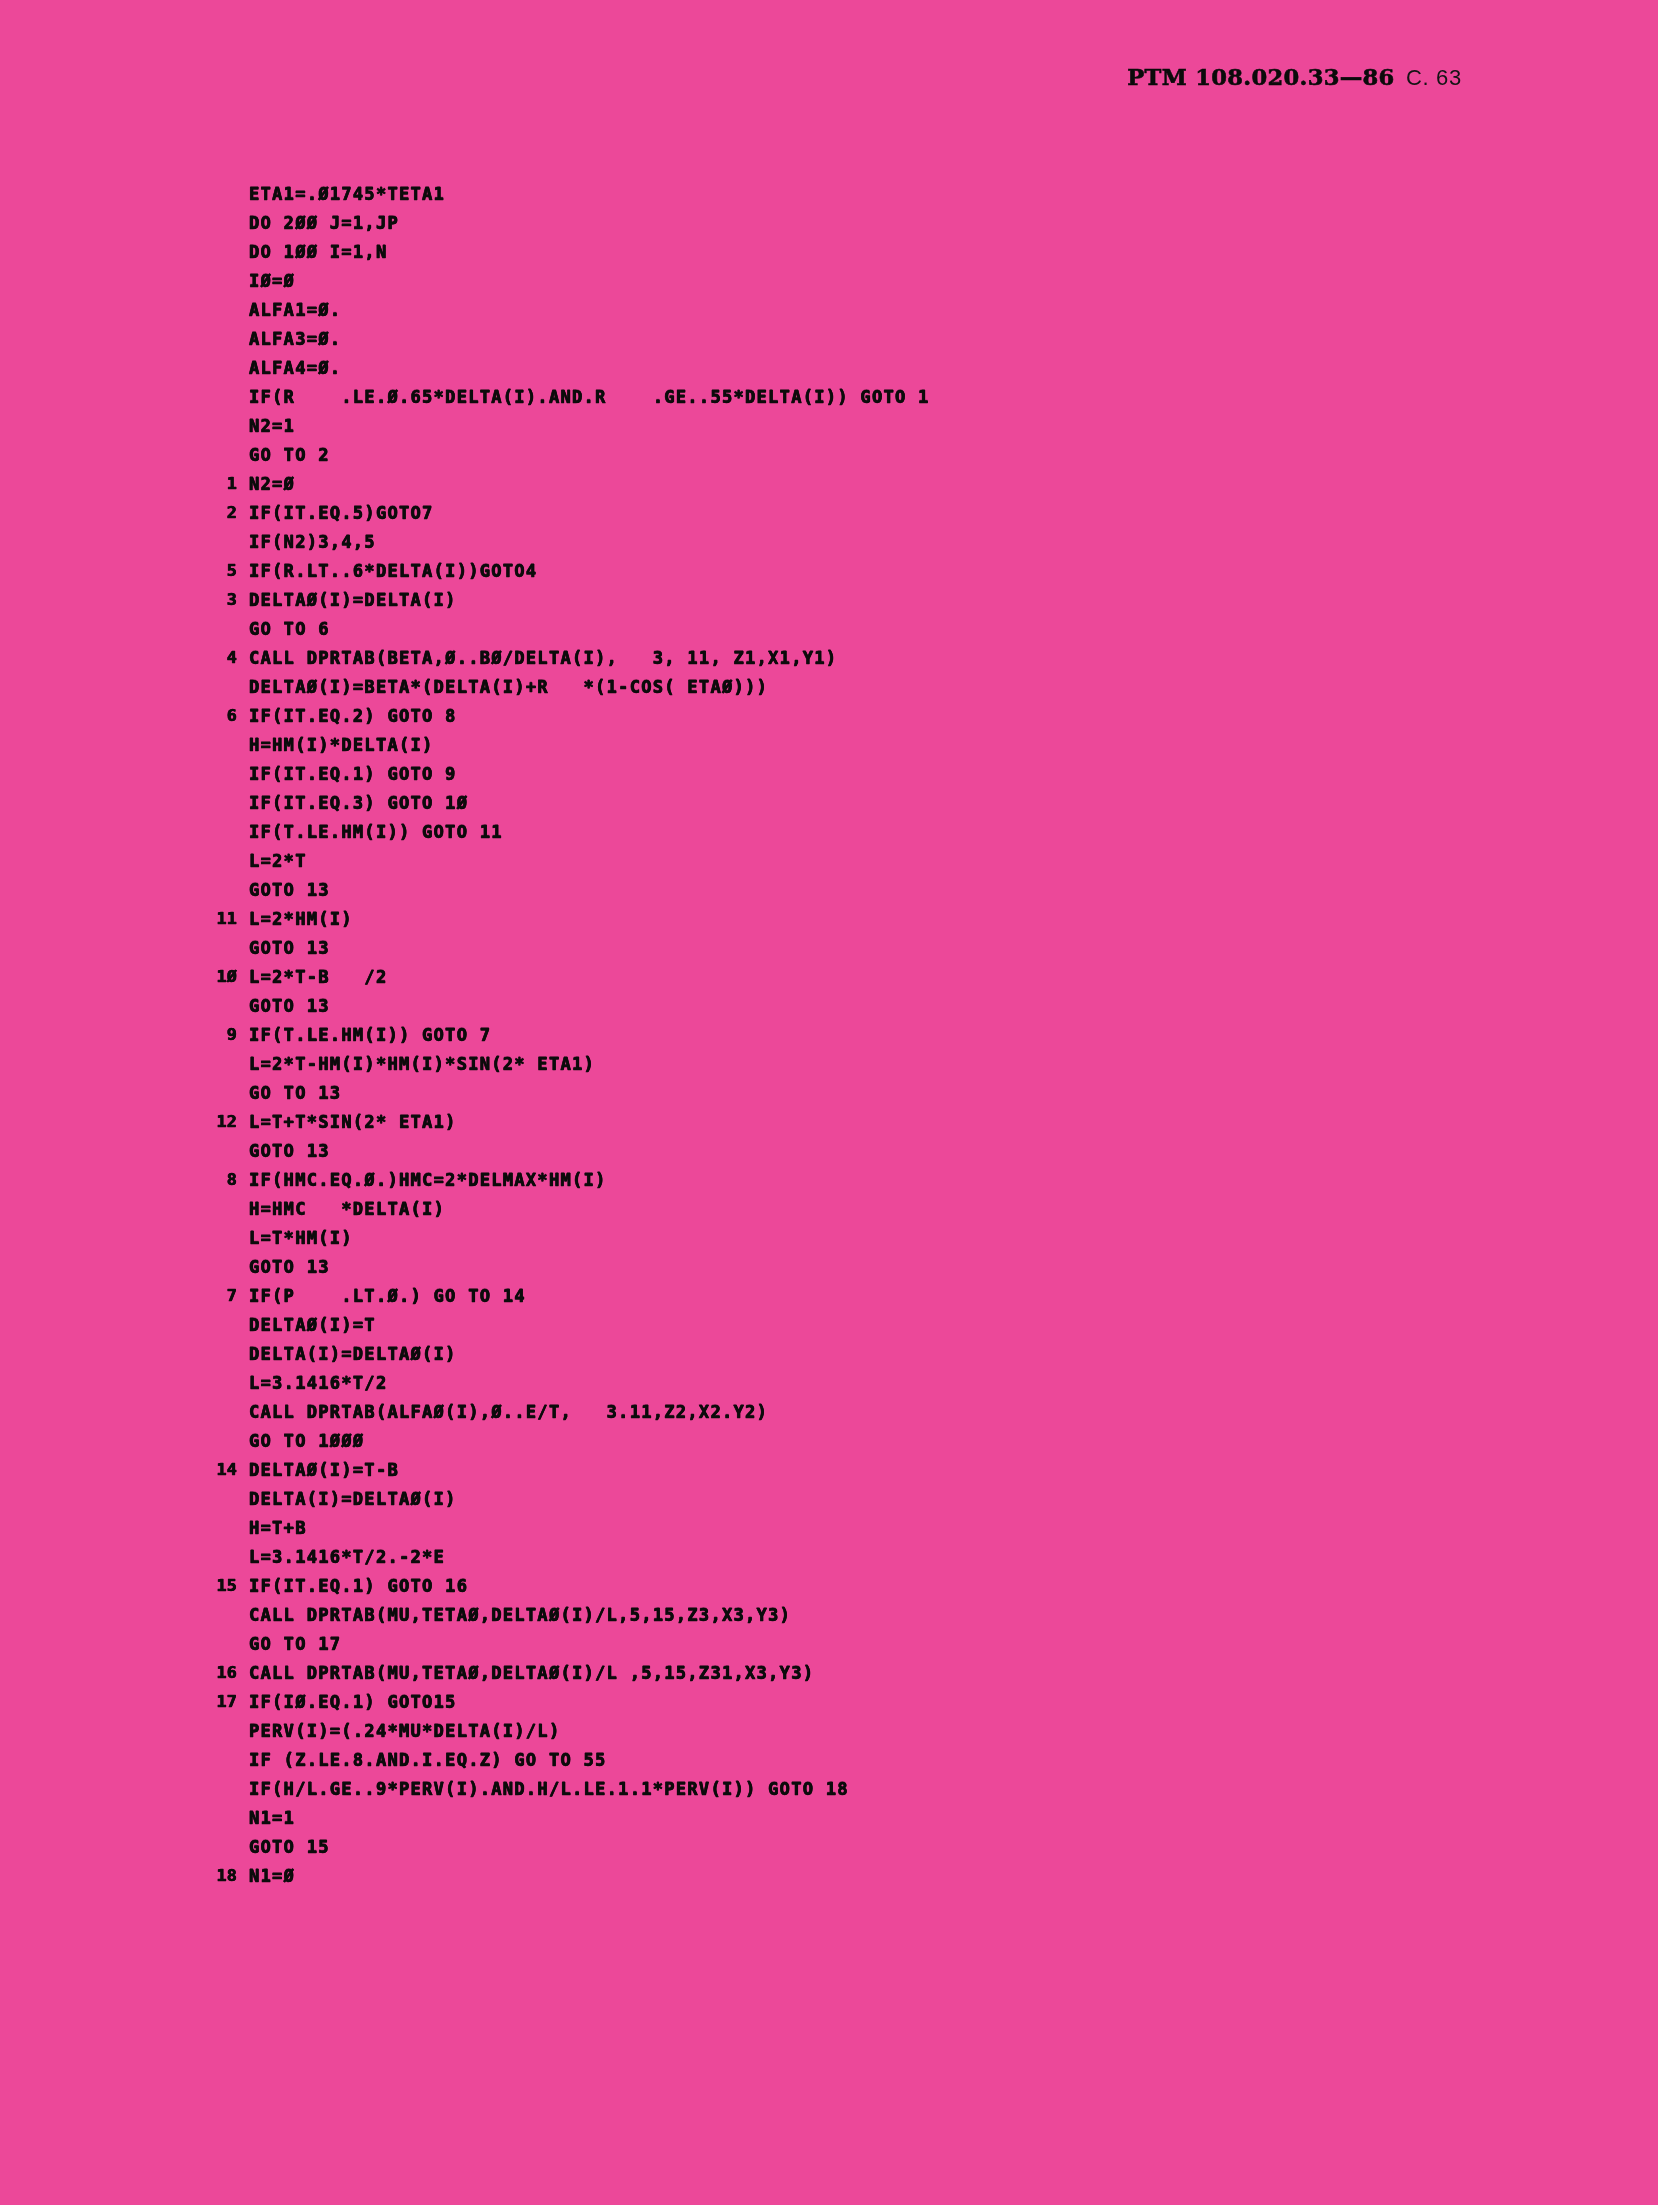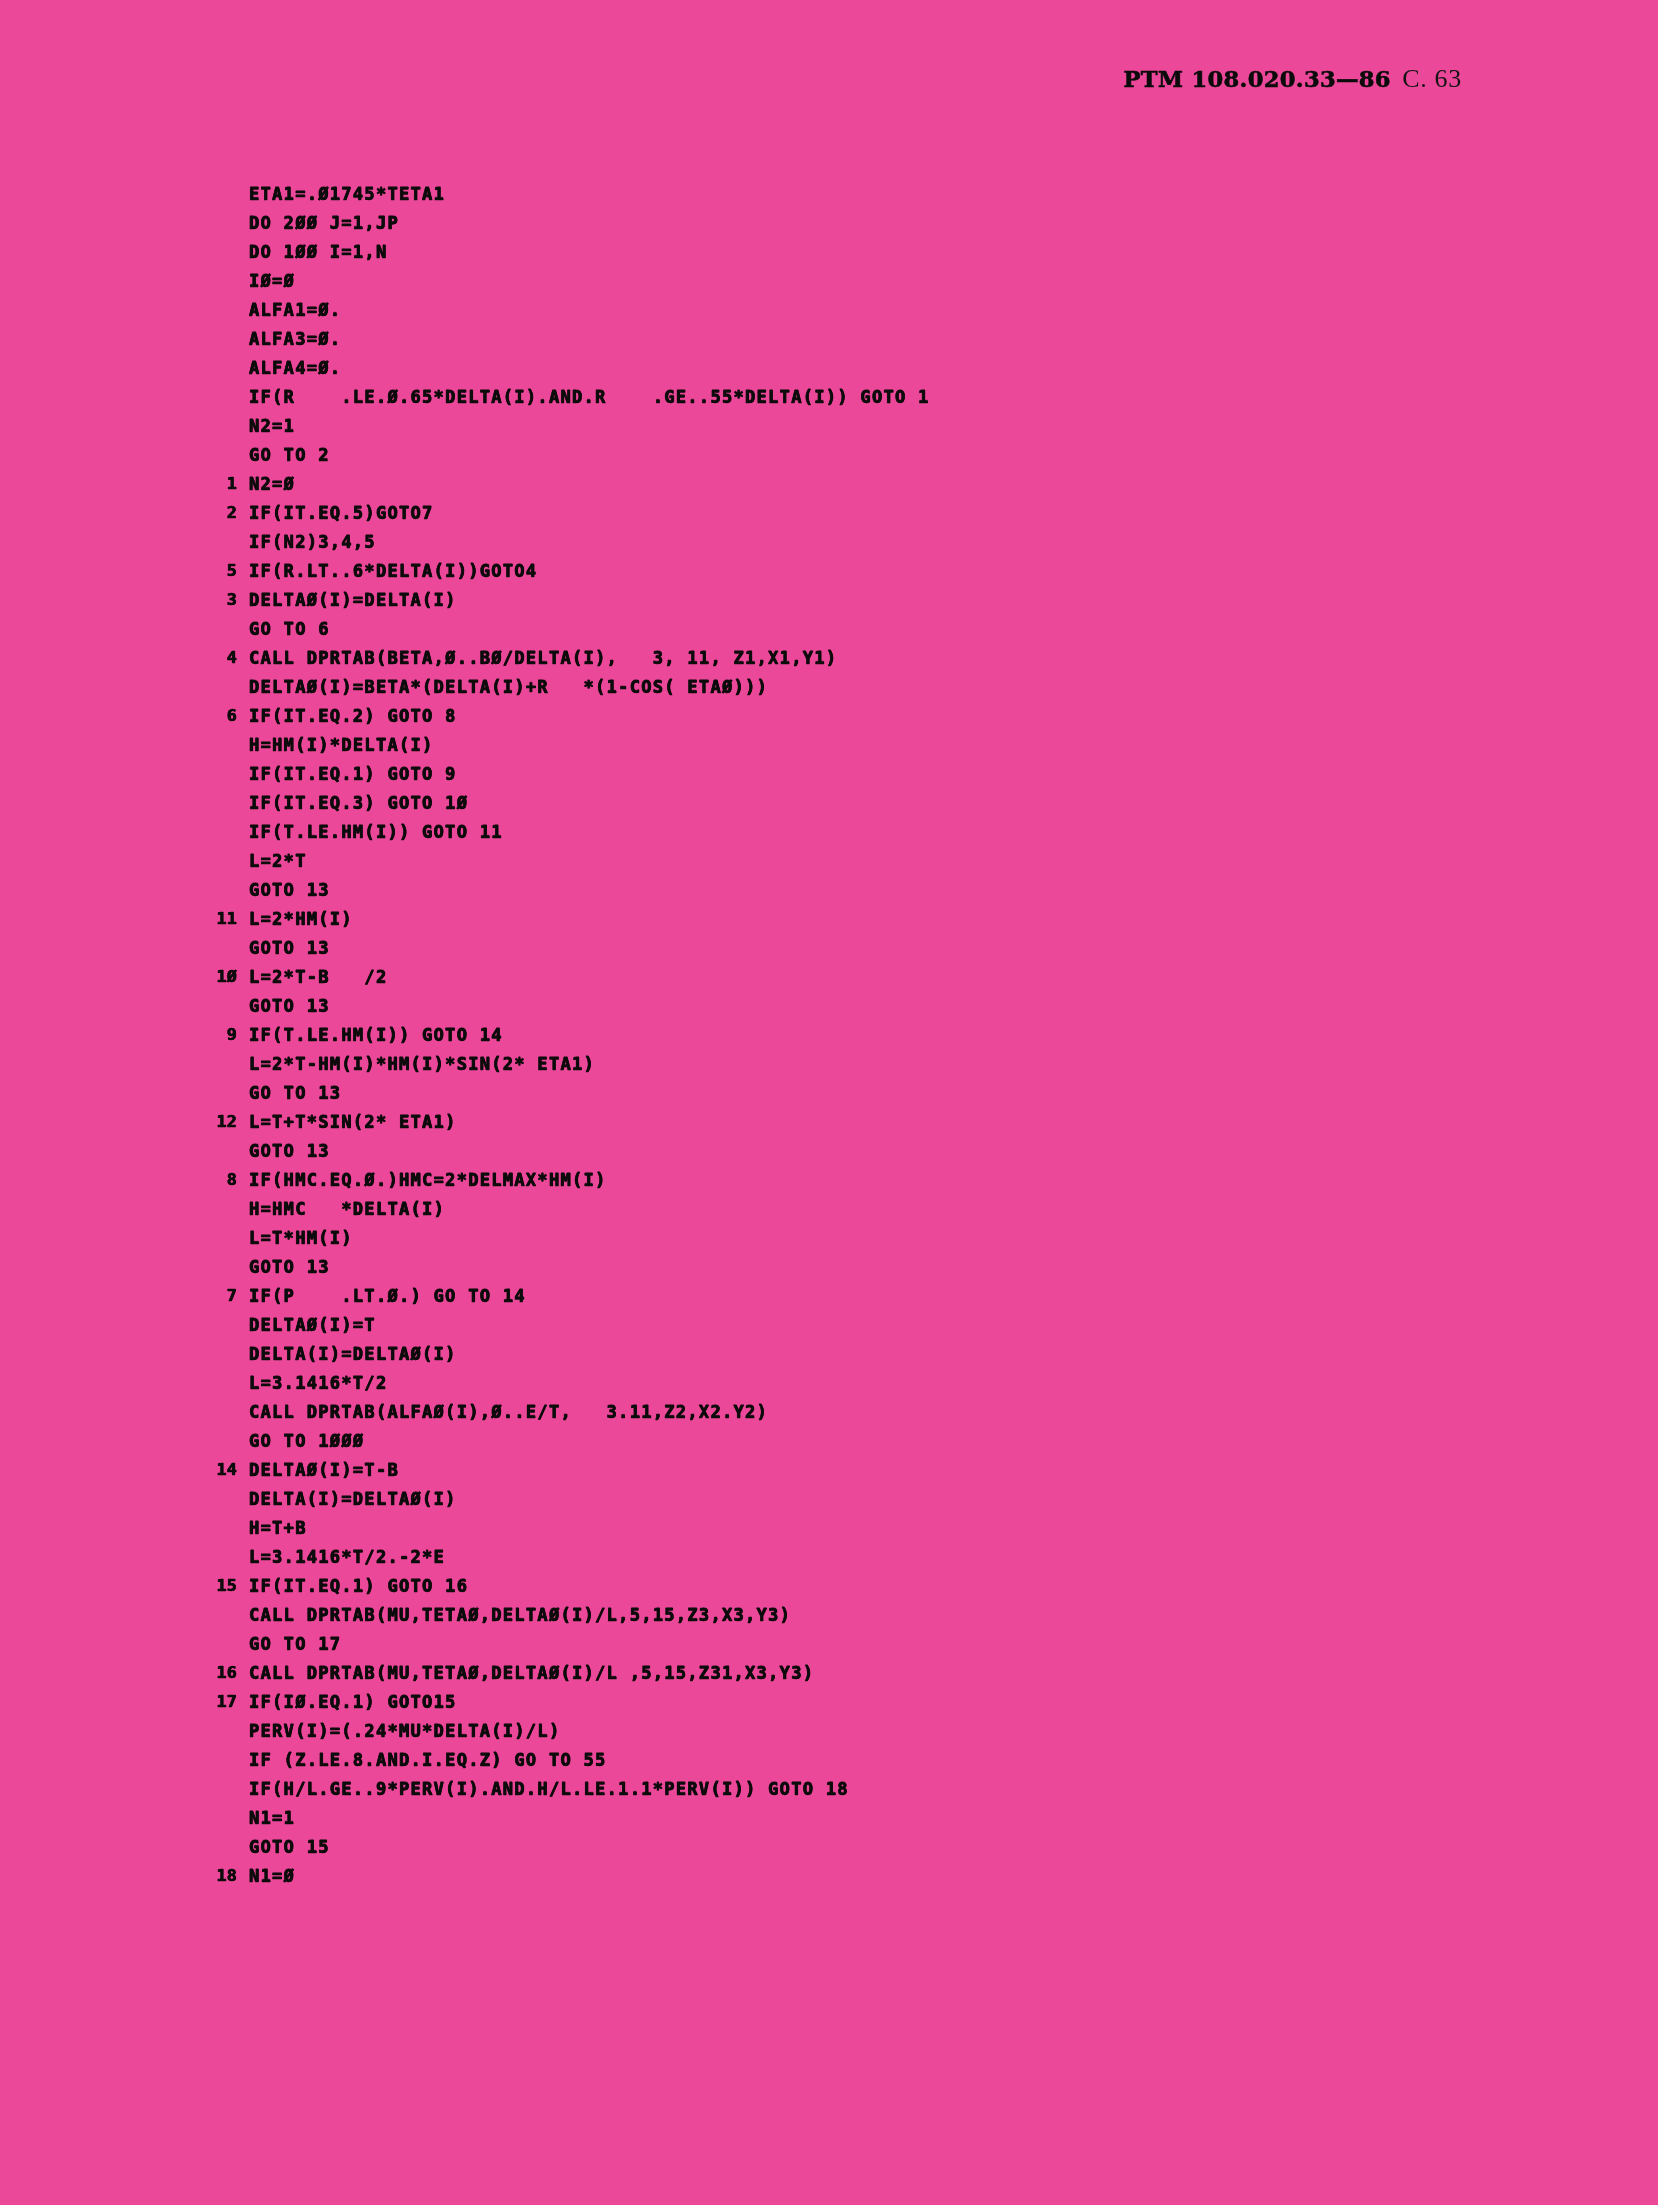--- a/index.html
+++ b/index.html
@@ -29,23 +29,23 @@
   }
   .header-doc {
     font-family: "DejaVu Serif", serif;
     font-weight: 700;
     font-size: 22.6px;
     letter-spacing: 0.3px;
     color: #0b0b0b;
     -webkit-text-stroke: 0.6px #0b0b0b;
   }
   .header-page {
-    font-family: Liberation Serif, serif;
+    font-family: Liberation Sans, sans-serif;
     font-weight: 400;
-    font-size: 26px;
+    font-size: 22px;
     letter-spacing: 0.7px;
     color: #141414;
   }
   
   .listing {
     position: absolute;
     top: 174px;
     left: 191px;
     width: 1328px;
   }
@@ -120,21 +120,21 @@
       <div class="code-line"><span class="label"></span><span class="stmt">H=HM(I)*DELTA(I)</span></div>
       <div class="code-line"><span class="label"></span><span class="stmt">IF(IT.EQ.1) GOTO 9</span></div>
       <div class="code-line"><span class="label"></span><span class="stmt">IF(IT.EQ.3) GOTO 1Ø</span></div>
       <div class="code-line"><span class="label"></span><span class="stmt">IF(T.LE.HM(I)) GOTO 11</span></div>
       <div class="code-line"><span class="label"></span><span class="stmt">L=2*T</span></div>
       <div class="code-line"><span class="label"></span><span class="stmt">GOTO 13</span></div>
       <div class="code-line"><span class="label">11</span><span class="stmt">L=2*HM(I)</span></div>
       <div class="code-line"><span class="label"></span><span class="stmt">GOTO 13</span></div>
       <div class="code-line"><span class="label">1Ø</span><span class="stmt">L=2*T-B   /2</span></div>
       <div class="code-line"><span class="label"></span><span class="stmt">GOTO 13</span></div>
-      <div class="code-line"><span class="label">9</span><span class="stmt">IF(T.LE.HM(I)) GOTO 14</span></div>
+      <div class="code-line"><span class="label">9</span><span class="stmt">IF(T.LE.HM(I)) GOTO 7</span></div>
       <div class="code-line"><span class="label"></span><span class="stmt">L=2*T-HM(I)*HM(I)*SIN(2* ETA1)</span></div>
       <div class="code-line"><span class="label"></span><span class="stmt">GO TO 13</span></div>
       <div class="code-line"><span class="label">12</span><span class="stmt">L=T+T*SIN(2* ETA1)</span></div>
       <div class="code-line"><span class="label"></span><span class="stmt">GOTO 13</span></div>
       <div class="code-line"><span class="label">8</span><span class="stmt">IF(HMC.EQ.Ø.)HMC=2*DELMAX*HM(I)</span></div>
       <div class="code-line"><span class="label"></span><span class="stmt">H=HMC   *DELTA(I)</span></div>
       <div class="code-line"><span class="label"></span><span class="stmt">L=T*HM(I)</span></div>
       <div class="code-line"><span class="label"></span><span class="stmt">GOTO 13</span></div>
       <div class="code-line"><span class="label">7</span><span class="stmt">IF(P    .LT.Ø.) GO TO 14</span></div>
       <div class="code-line"><span class="label"></span><span class="stmt">DELTAØ(I)=T</span></div>

